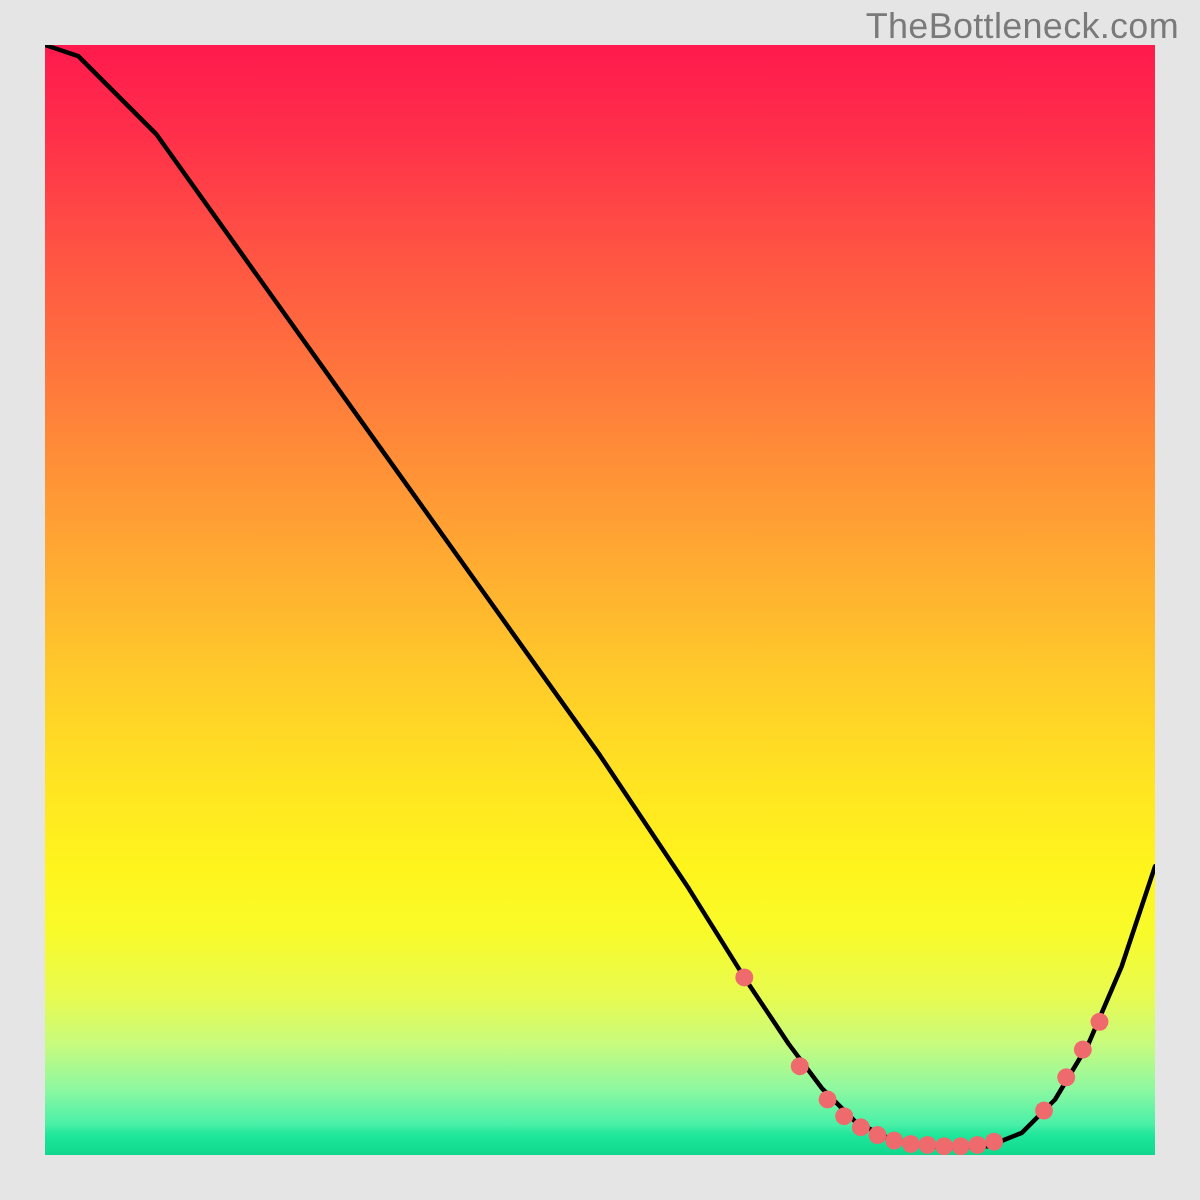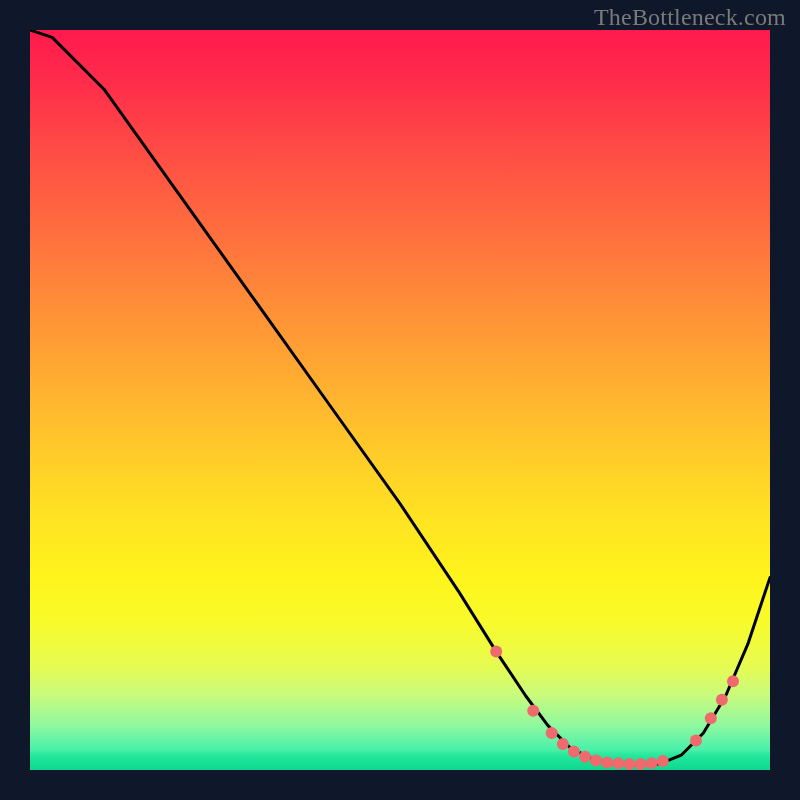--- a/index.html
+++ b/index.html
@@ -8,22 +8,21 @@
     width: 800px;
     height: 800px;
     background: #000;
     overflow: hidden;
     font-family: Arial, Helvetica, sans-serif;
   }
   .frame {
     position: relative;
     width: 800px;
     height: 800px;
-    background: #0f172a;
-    font-family: Liberation Serif, serif;
+    background: #e5e5e5;
   }
   .watermark {
     position: absolute;
     top: 4px;
     right: 14px;
     color: #7a7a7a;
     font-size: 24px;
     font-weight: 500;
     letter-spacing: 0.2px;
     z-index: 5;

